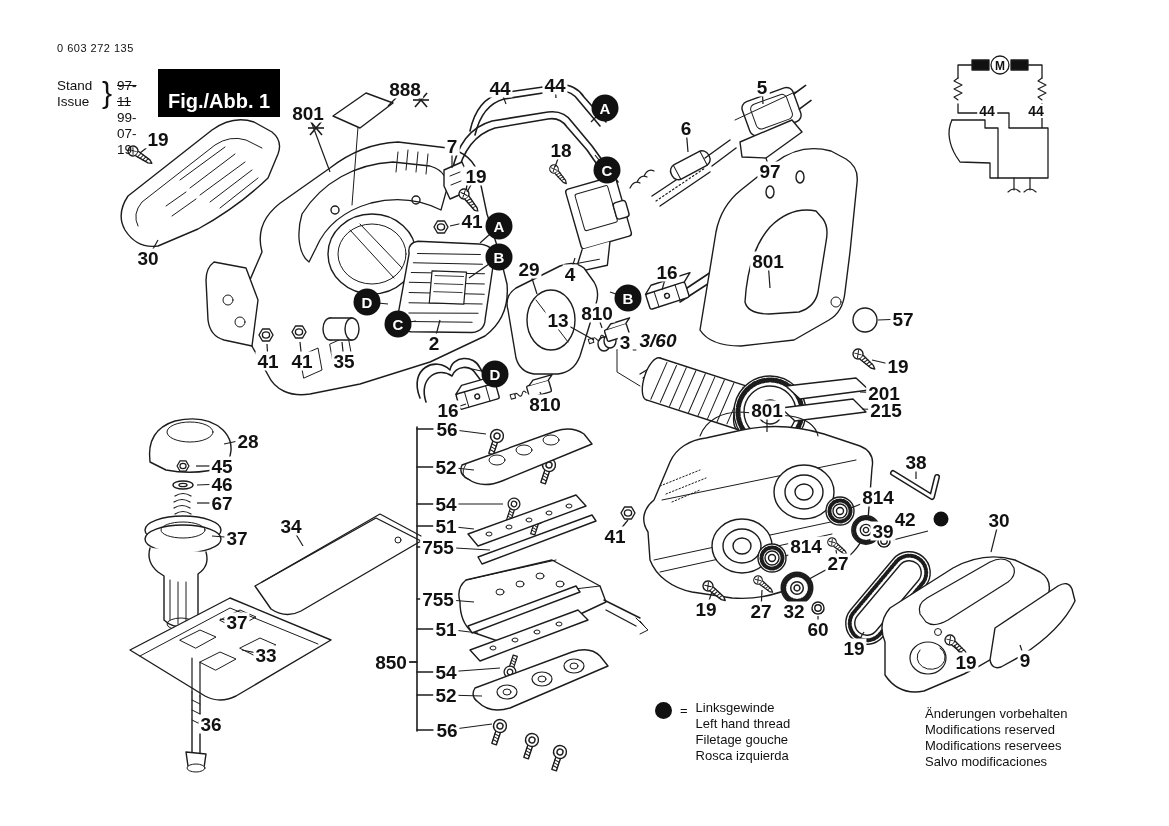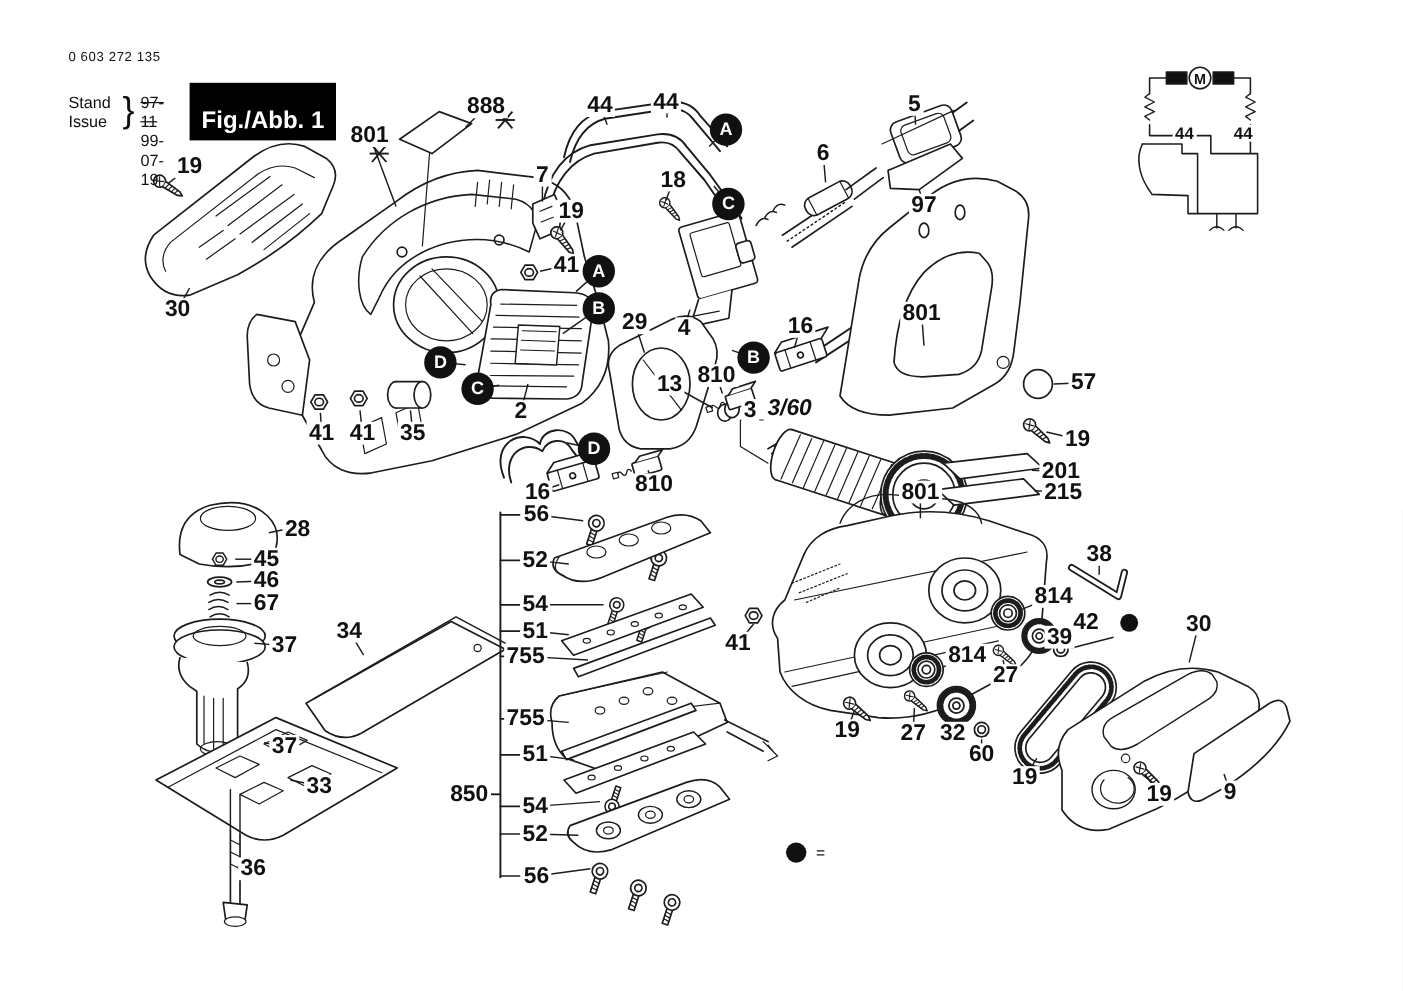--- a/index.html
+++ b/index.html
@@ -529,15 +529,27 @@
         <span class="strike">97-11</span>
         <span>99-07-19</span>
       </div>
     </div>
   </div>
   <div class="fig-box">Fig./Abb. 1</div>
 
   <div class="legend">
     <span class="legend-dot"></span>
     <span class="legend-eq">=</span>
+    <div class="legend-lines">
+      <span>Linksgewinde</span>
+      <span>Left hand thread</span>
+      <span>Filetage gouche</span>
+      <span>Rosca izquierda</span>
+    </div>
   </div>
 
+  <div class="notice">
+    <span>Änderungen vorbehalten</span>
+    <span>Modifications reserved</span>
+    <span>Modifications reservees</span>
+    <span>Salvo modificaciones</span>
+  </div>
 </div>
 
 </body></html>

